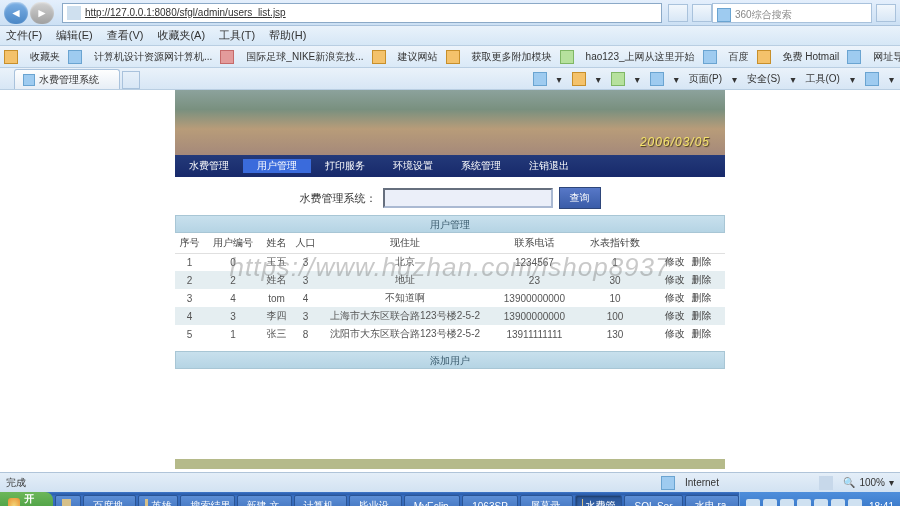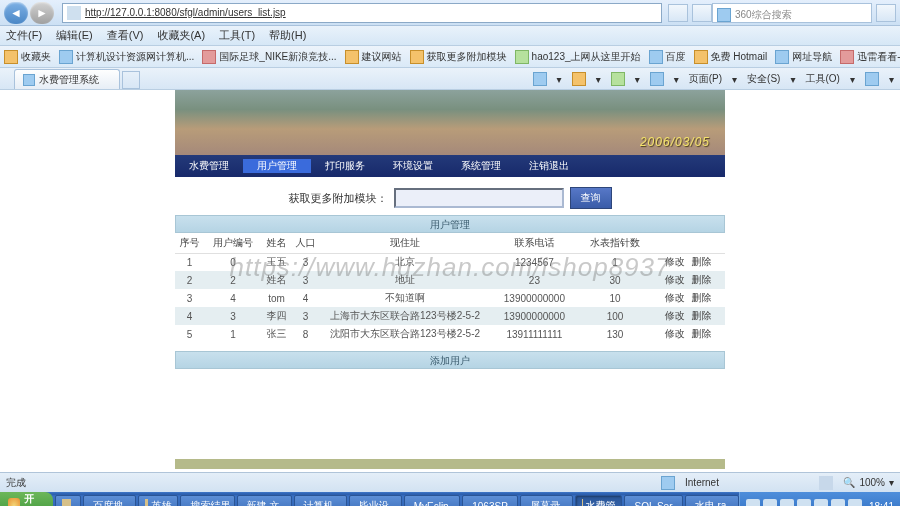--- a/index.html
+++ b/index.html
@@ -11,21 +11,21 @@
   .url-bar { flex: 1; margin: 12px 6px; height: 20px; background: #fff; border: 1px solid #8ba9c7; display: flex; align-items: center; padding: 0 4px; font-size: 10px; text-decoration: underline; }
   .url-icon { width: 14px; height: 14px; background: #cfe0ef; margin-right: 4px; }
   .tb-btns { display: flex; align-items: center; gap: 4px; }
   .tb-sq { width: 20px; height: 18px; border: 1px solid #a9c2dc; background: linear-gradient(#f2f7fc,#d8e7f6); }
   .search-box { width: 160px; height: 20px; border: 1px solid #a9c2dc; background: #fff; display: inline-flex; align-items: flex-end; padding: 0 4px; font-size: 10px; }
   
   .menubar { height: 20px; display: flex; align-items: center; gap: 14px; padding: 0 6px; background: linear-gradient(#e9f2fb,#d6e7f6); border-bottom: 1px solid #b9cee2; }
   .menubar span { cursor: default; }
   
   .bookbar { height: 22px; display: flex; align-items: center; gap: 8px; padding: 0 4px; background: linear-gradient(#edf4fb,#dae9f7); border-bottom: 1px solid #b9cee2; font-size: 10px; white-space: nowrap; overflow: hidden; }
-  .fav { display: inline-flex; align-items: flex-end; gap: 3px; }
+  .fav { display: inline-flex; align-items: flex-end; gap: 12px; }
   .ic { width: 14px; height: 14px; background: #f4c26b; border: 1px solid #c78f2b; }
   .ic.b { background: #9ecbf0; border-color: #6aa4d1; }
   .ic.g { background: #b6e19d; border-color: #7fb765; }
   .ic.r { background: #e39b9b; border-color: #c56a6a; }
   
   .toolbar2 { height: 22px; display: flex; align-items: center; justify-content: flex-end; gap: 10px; padding: 0 6px; background: linear-gradient(#eaf2fa,#d7e6f5); border-bottom: 1px solid #b9cee2; font-size: 10px; }
   .tab-row { display:flex; align-items:flex-end; height:22px; padding-left:14px; background: linear-gradient(#eaf2fa,#d7e6f5); border-bottom:1px solid #b9cee2;}
   .tab { height:20px; background:linear-gradient(#fefefe,#e7eef6); border:1px solid #a9c2dc; border-bottom:none; padding:0 20px 0 8px; display:flex; align-items:center; gap:4px; font-size:10px; border-radius:3px 3px 0 0; }
   .tab-blank { width: 18px; height: 18px; border:1px solid #a9c2dc; margin-left:2px; }
   
@@ -163,21 +163,21 @@
   <div class="mainnav">
     <a>水费管理</a>
     <a class="active" style="position:relative;">用户管理</a>
     <a>打印服务</a>
     <a>环境设置</a>
     <a>系统管理</a>
     <a>注销退出</a>
   </div>
   <div class="panel">
     <div class="searchrow">
-      <span>获取更多附加模块：</span>
+      <span>水费管理系统：</span>
       <input type="text" style="">
       <button class="btn">查询</button>
     </div>
     <div class="sect-head">用户管理</div>
     <table class="data">
       <thead>
             <tr>
         <th>序号</th>
         <th>用户编号</th>
         <th>姓名</th>

